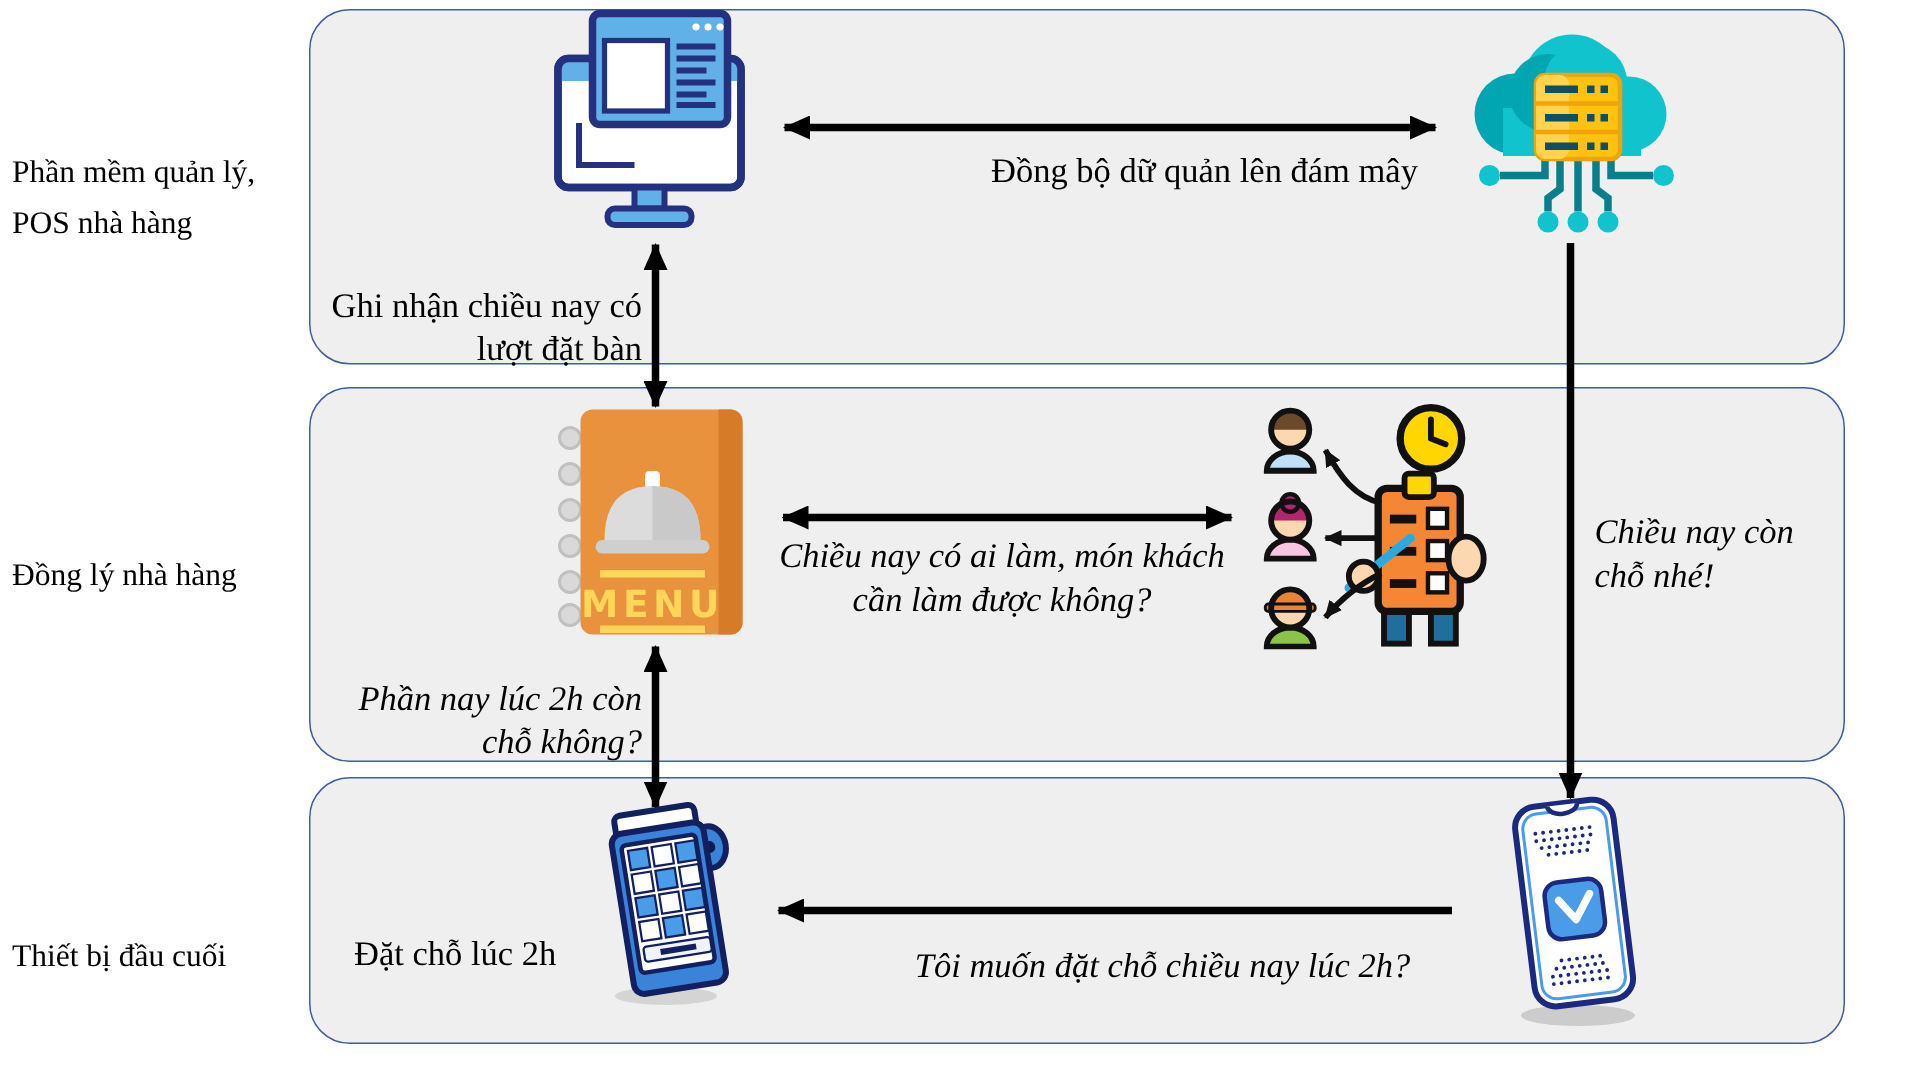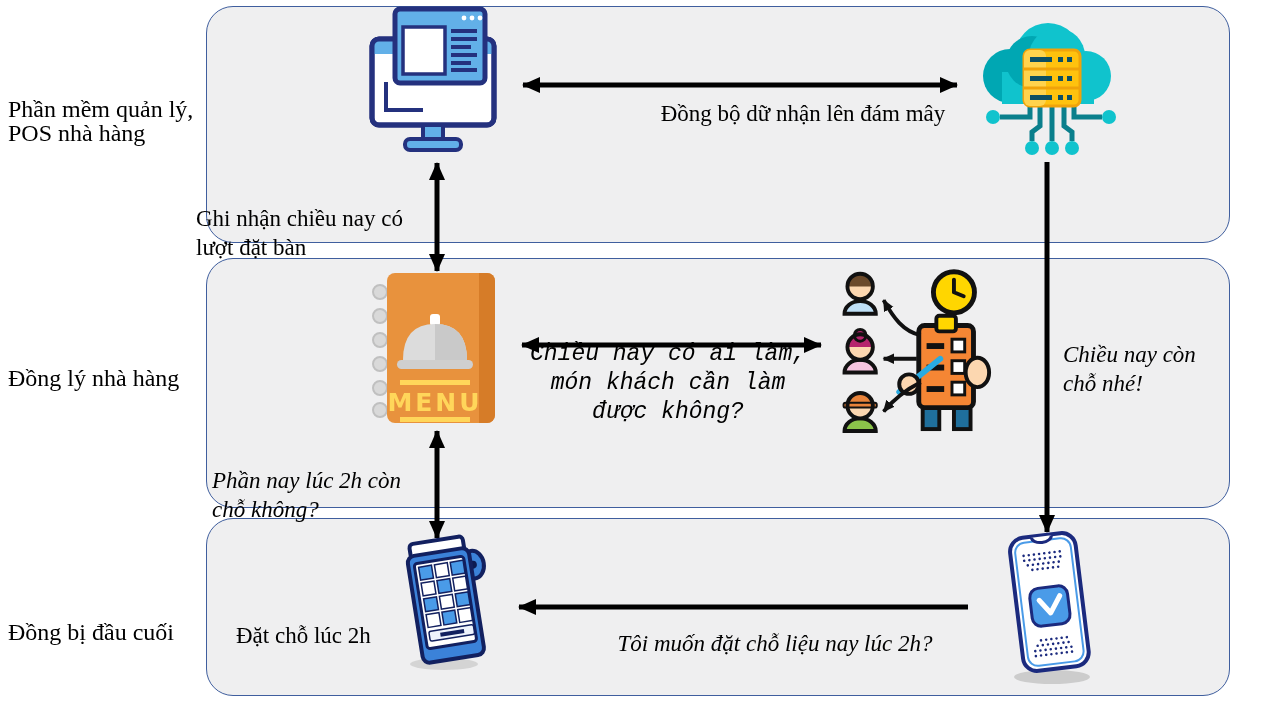--- a/index.html
+++ b/index.html
@@ -3,60 +3,60 @@
 <meta charset="utf-8">
 <style>
   html,body{margin:0;padding:0;background:#ffffff;}
   body{width:1280px;height:720px;position:relative;overflow:hidden;
        font-family:"Liberation Serif", serif;color:#000;}
   .panel{position:absolute;left:206px;width:1024px;background:#efeff0;
          border:1.6px solid #3f5e9e;border-radius:27px;box-sizing:border-box;z-index:1;}
   #panel-software{top:6px;height:237px;}
   #panel-manager{top:258px;height:250px;}
   #panel-devices{top:518px;height:178px;}
-  .row-label{position:absolute;font-size:24px;line-height:24px;z-index:2;}
+  .row-label{position:absolute;font-size:21px;line-height:34px;z-index:2;}
   .ann{position:absolute;font-size:23px;line-height:29px;z-index:4;}
   .italic{font-style:italic;}
   .center{text-align:center;}
-  .right{margin-top:15px;}
+  .right{text-align:right;}
   .icon{position:absolute;z-index:5;}
   .arrows{position:absolute;left:0;top:0;z-index:3;pointer-events:none;}
 </style>
 </head>
 <body>
 
 <div class="panel" id="panel-software"></div>
 <div class="panel" id="panel-manager"></div>
 <div class="panel" id="panel-devices"></div>
 
 <div class="row-label" style="left:8px;top:97px;width:202px;">Phần mềm quản lý, POS nhà hàng</div>
 <div class="row-label" style="left:8px;top:366px;width:230px;">Đồng lý nhà hàng</div>
-<div class="row-label" style="left:8px;top:620px;width:230px;">Đồng bị đầu cuối</div>
+<div class="row-label" style="left:8px;top:620px;width:230px;">Thiết bị đầu cuối</div>
 
 <svg class="arrows" width="1280" height="720" viewBox="0 0 1280 720">
   <defs>
     <marker id="ah" markerWidth="18" markerHeight="16" refX="17" refY="8" orient="auto-start-reverse" markerUnits="userSpaceOnUse">
       <path d="M0 0 L18 8 L0 16 Z" fill="#000"></path>
     </marker>
   </defs>
   <line x1="523" y1="85" x2="957" y2="85" stroke="#000" stroke-width="5" marker-start="url(#ah)" marker-end="url(#ah)"></line>
   <line x1="437" y1="163" x2="437" y2="271" stroke="#000" stroke-width="5" marker-start="url(#ah)" marker-end="url(#ah)"></line>
   <line x1="522" y1="345" x2="821" y2="345" stroke="#000" stroke-width="5" marker-start="url(#ah)" marker-end="url(#ah)"></line>
   <line x1="1047" y1="162" x2="1047" y2="532" stroke="#000" stroke-width="5" marker-end="url(#ah)"></line>
   <line x1="437" y1="431" x2="437" y2="538" stroke="#000" stroke-width="5" marker-start="url(#ah)" marker-end="url(#ah)"></line>
   <line x1="968" y1="607" x2="519" y2="607" stroke="#000" stroke-width="5" marker-end="url(#ah)"></line>
 </svg>
 
-<div class="ann center" style="left:648px;top:99px;width:310px;">Đồng bộ dữ nhận lên đám mây</div>
+<div class="ann center" style="left:648px;top:99px;width:310px;">Đồng bộ dữ quản lên đám mây</div>
 <div class="ann right" style="left:196px;top:189px;width:232px;">Ghi nhận chiều nay có lượt đặt bàn</div>
-<div class="ann center italic" style="left:518px;top:340px;width:300px;font-family:Liberation Mono, monospace;">Chiều nay có ai làm, món khách cần làm được không?</div>
+<div class="ann center italic" style="left:518px;top:356px;width:300px;">Chiều nay có ai làm, món khách cần làm được không?</div>
 <div class="ann italic" style="left:1063px;top:340px;width:160px;">Chiều nay còn chỗ nhé!</div>
 <div class="ann right italic" style="left:212px;top:451px;width:216px;">Phần nay lúc 2h còn chỗ không?</div>
 <div class="ann" style="left:236px;top:621px;width:170px;">Đặt chỗ lúc 2h</div>
-<div class="ann center italic" style="left:585px;top:629px;width:380px;">Tôi muốn đặt chỗ liệu nay lúc 2h?</div>
+<div class="ann center italic" style="left:585px;top:629px;width:380px;">Tôi muốn đặt chỗ chiều nay lúc 2h?</div>
 
 <svg class="icon" style="left:363px;top:2px;" width="140" height="155" viewBox="0 0 140 155">
   <rect x="9" y="37" width="122" height="86" rx="7" fill="#ffffff" stroke="#24317e" stroke-width="5"></rect>
   <path d="M9 52 v-8 a7 7 0 0 1 7-7 h108 a7 7 0 0 1 7 7 v8 z" fill="#62b0e8"></path>
   <rect x="9" y="37" width="122" height="86" rx="7" fill="none" stroke="#24317e" stroke-width="5"></rect>
   <polyline points="23,80 23,108 60,108" fill="none" stroke="#24317e" stroke-width="4"></polyline>
   <rect x="60" y="123" width="20" height="14" fill="#62b0e8" stroke="#24317e" stroke-width="4"></rect>
   <rect x="42" y="137" width="56" height="11" rx="5" fill="#62b0e8" stroke="#24317e" stroke-width="4"></rect>
   <rect x="32" y="7" width="90" height="74" rx="5" fill="#62b0e8" stroke="#24317e" stroke-width="5"></rect>
   <circle cx="101" cy="16" r="2.4" fill="#ffffff"></circle>

